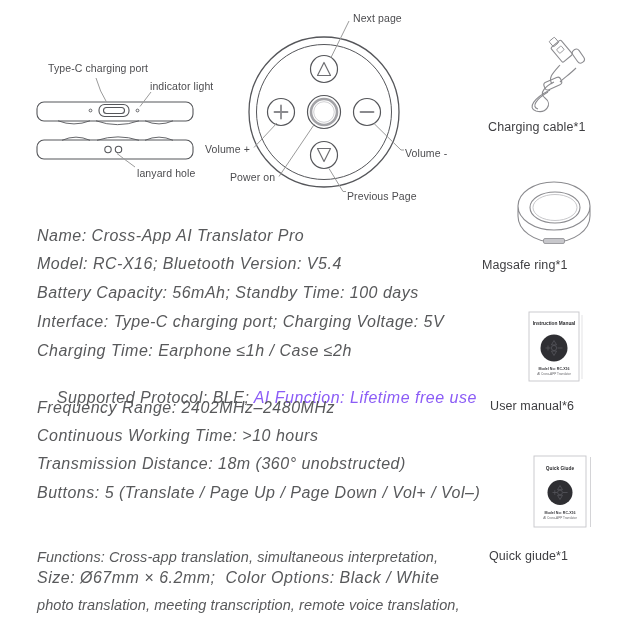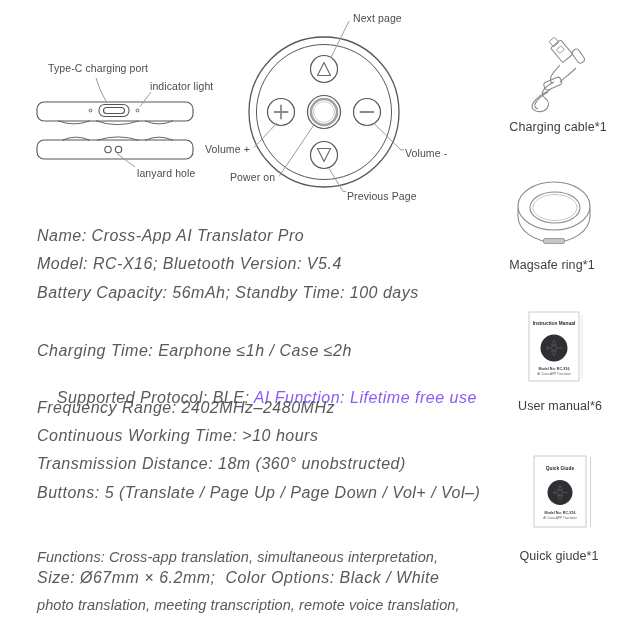--- a/index.html
+++ b/index.html
@@ -1,20 +1,20 @@
 <!DOCTYPE html>
 <html><head>
 <meta charset="utf-8">
 <style>
   html,body{margin:0;padding:0;background:#ffffff;}
   .canvas{position:relative;width:640px;height:640px;background:#ffffff;overflow:hidden;
           font-family:"Liberation Sans",sans-serif;}
   .art{position:absolute;left:0;top:0;}
   .lbl{position:absolute;font-size:10.5px;color:#4c4c4f;white-space:nowrap;letter-spacing:0.1px;}
-  .cap{position:absolute;font-size:12.5px;color:#3e3e41;text-align:center;white-space:nowrap;letter-spacing:0.1px;}
+  .cap{position:absolute;font-size:12.5px;color:#3e3e41;text-align:left;white-space:nowrap;letter-spacing:0.1px;}
   .spec{position:absolute;left:37px;font-size:16px;letter-spacing:0.5px;color:#58595b;white-space:pre;font-style:italic;}
   .spec .red{color:#8b5cf6;}
   .func{font-size:14.5px;letter-spacing:0.1px;line-height:16px;}
 </style>
 </head>
 <body>
 
 <div class="canvas">
 
   <svg class="art" width="640" height="640" viewBox="0 0 640 640">
@@ -159,20 +159,21 @@
   <div class="lbl" style="left:347px;top:190px">Previous Page</div>
 
   <div class="cap" style="left:488px;top:120px;width:140px">Charging cable*1</div>
   <div class="cap" style="left:482px;top:258px;width:140px">Magsafe ring*1</div>
   <div class="cap" style="left:490px;top:399px;width:140px">User manual*6</div>
   <div class="cap" style="left:489px;top:549px;width:140px">Quick giude*1</div>
 
   <div class="spec" style="top:227px">Name: Cross-App AI Translator Pro</div>
   <div class="spec" style="top:255px">Model: RC-X16; Bluetooth Version: V5.4</div>
   <div class="spec" style="top:284px">Battery Capacity: 56mAh; Standby Time: 100 days</div>
+  <div class="spec" style="top:313px">Interface: Type-C charging port; Charging Voltage: 5V</div>
   <div class="spec" style="top:342px">Charging Time: Earphone ≤1h / Case ≤2h</div>
   <div class="spec" style="top:371px">
     <span>Supported Protocol: BLE; </span><span class="red">AI Function: Lifetime free use</span>
   </div>
   <div class="spec" style="top:399px">Frequency Range: 2402MHz–2480MHz</div>
   <div class="spec" style="top:427px">Continuous Working Time: &gt;10 hours</div>
   <div class="spec" style="top:455px">Transmission Distance: 18m (360° unobstructed)</div>
   <div class="spec" style="top:484px">Buttons: 5 (Translate / Page Up / Page Down / Vol+ / Vol–)</div>
   <div class="spec func" style="top:517px">
     <div>Functions: Cross-app translation, simultaneous interpretation,</div>

